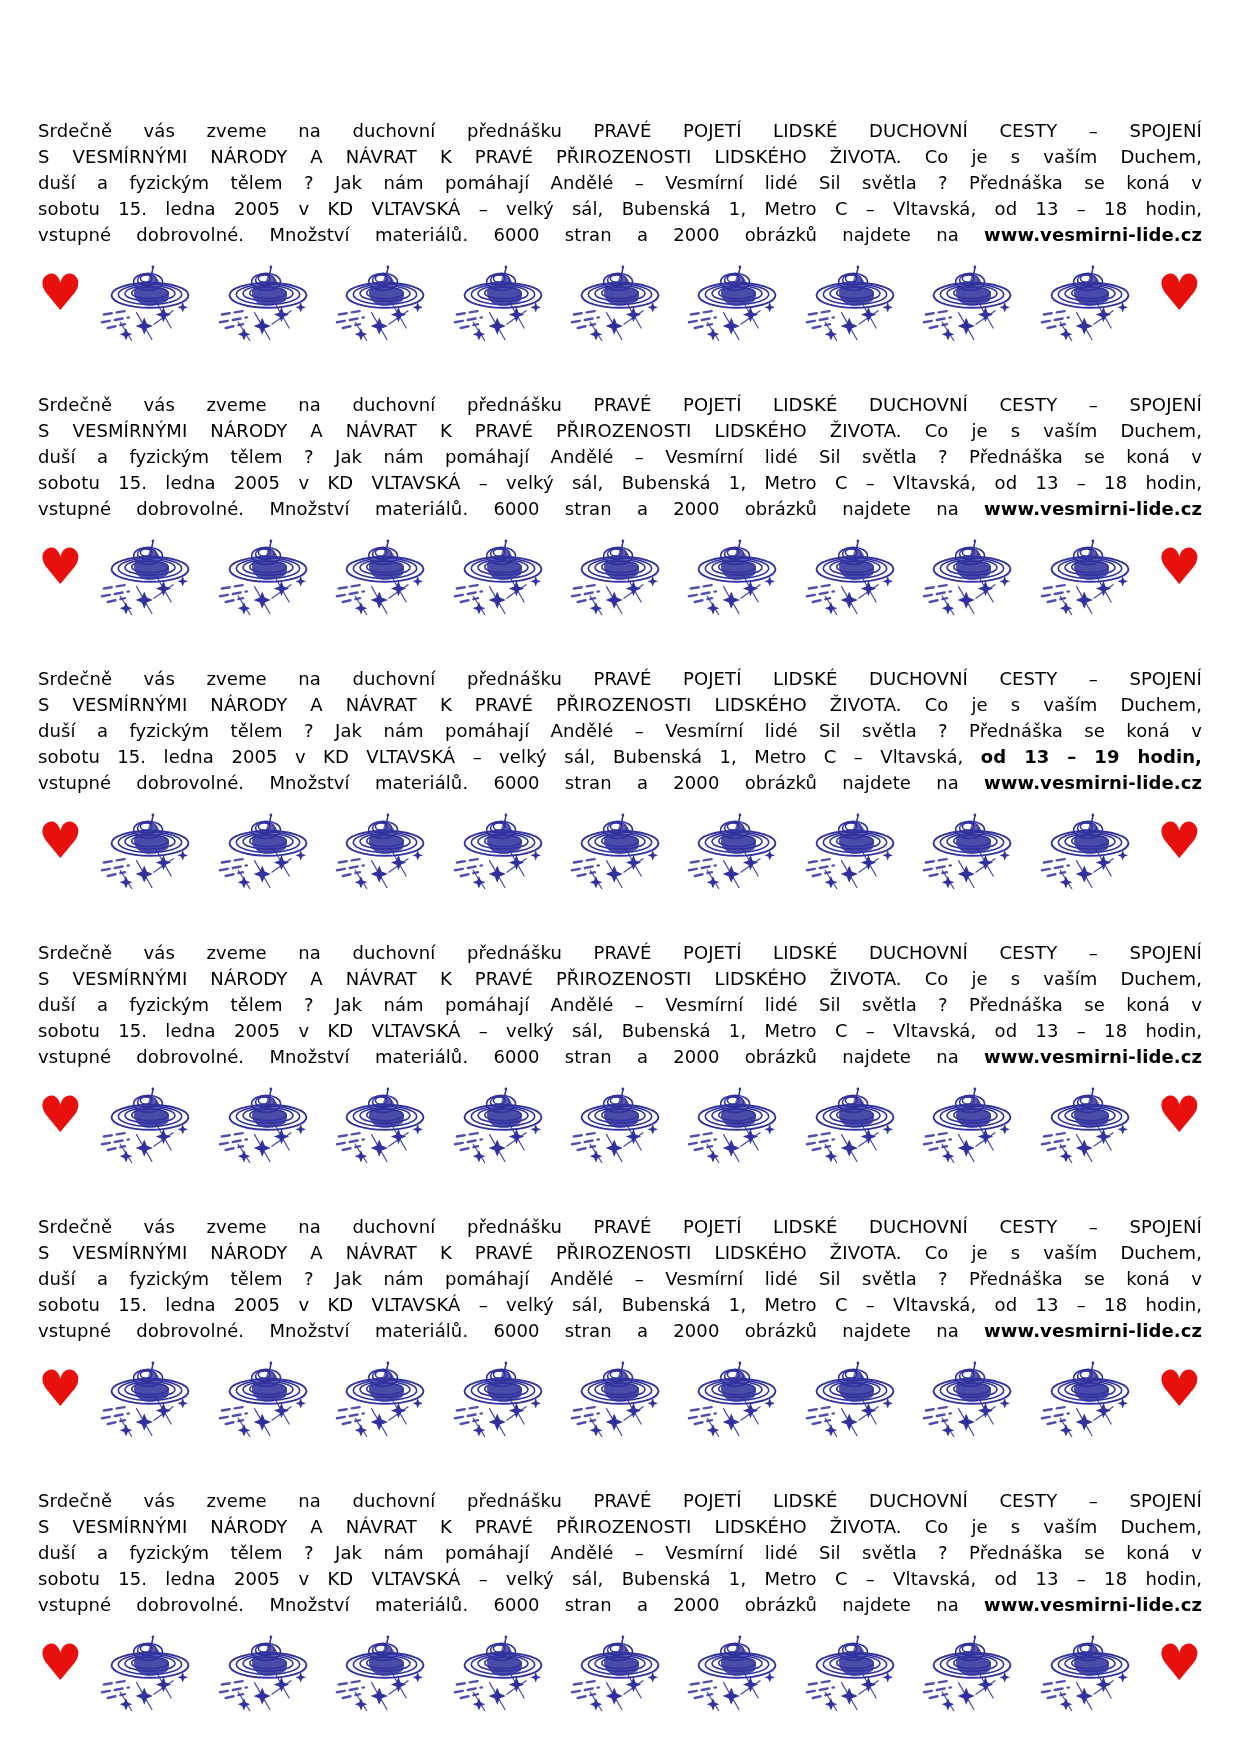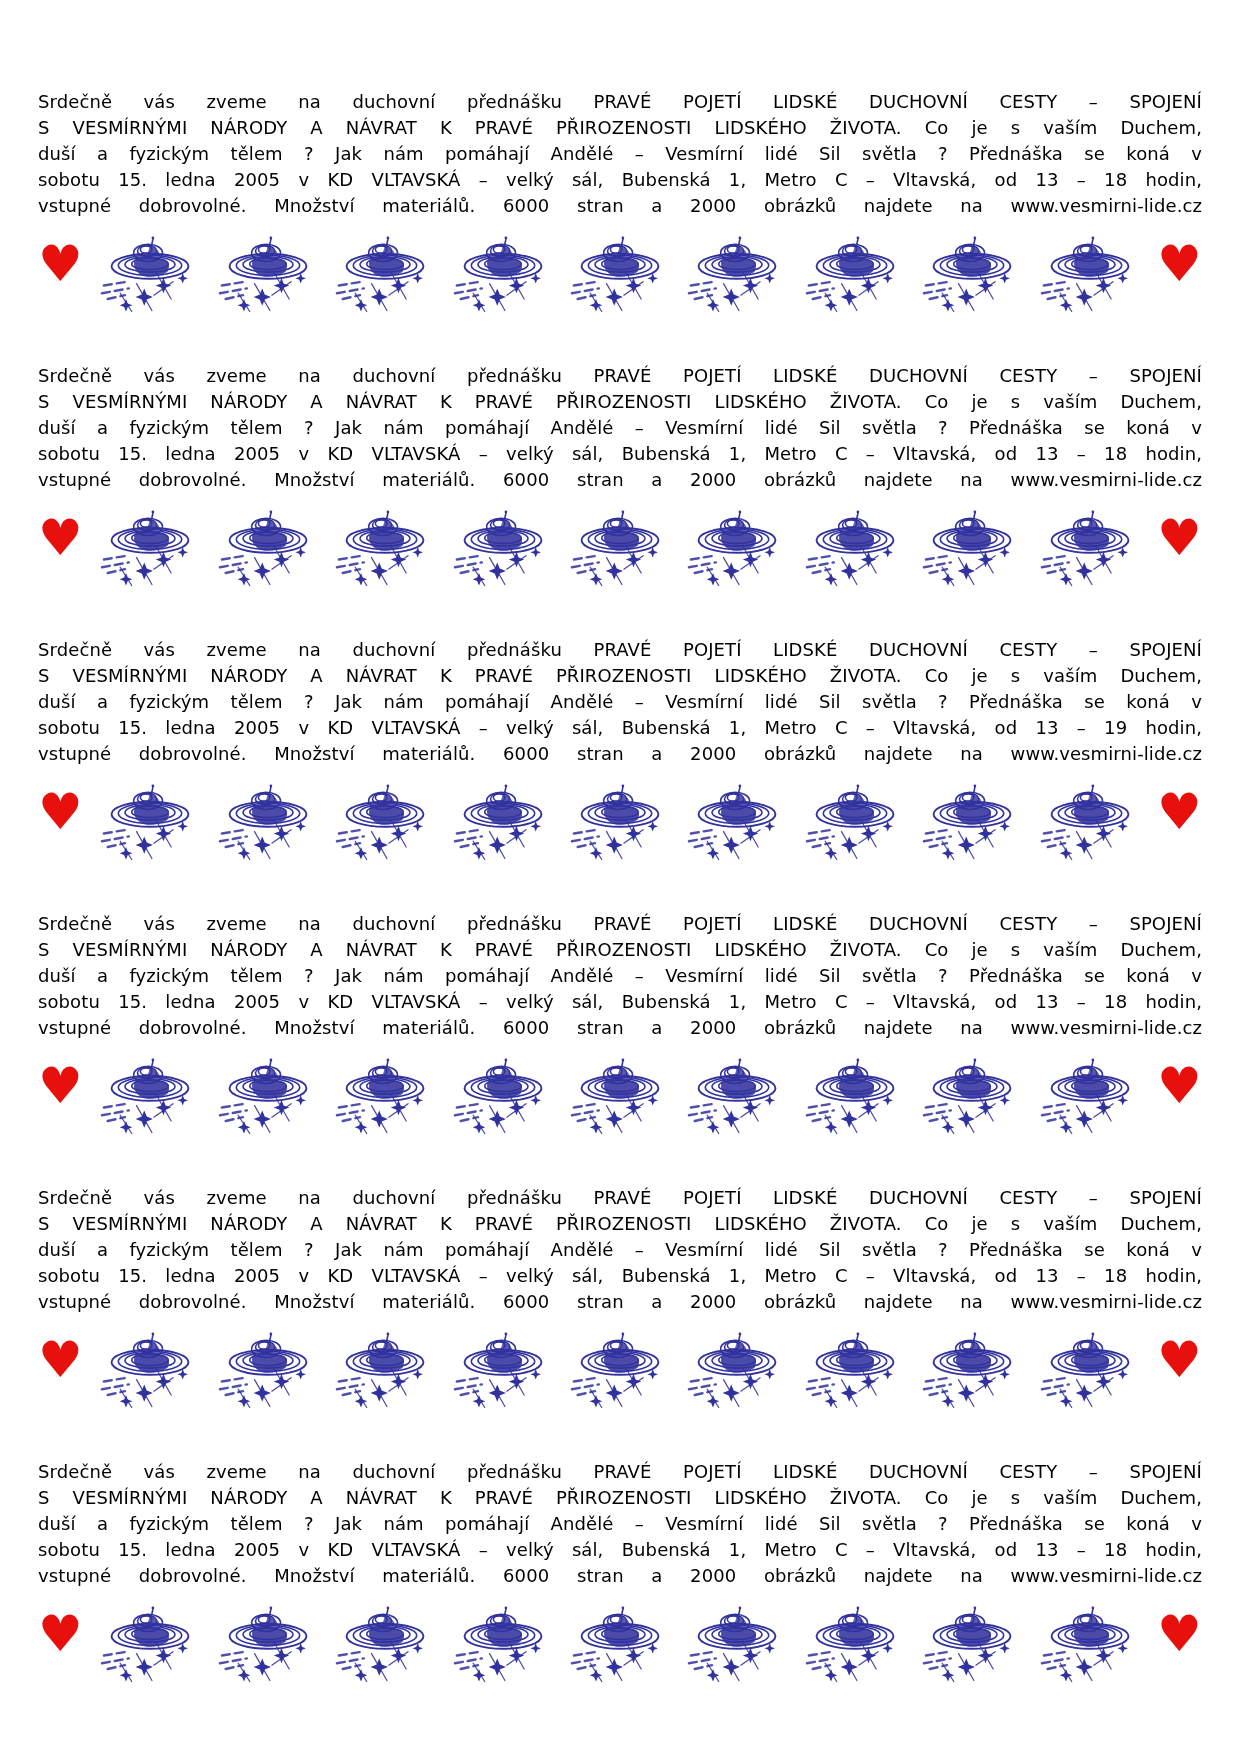--- a/index.html
+++ b/index.html
@@ -3,30 +3,30 @@
 <meta charset="utf-8">
 <style>
   :root { --ink:#32329e; --heart:#e8100c; --text:#000000; --bg:#ffffff; }
   * { margin:0; padding:0; box-sizing:border-box; }
   html,body { background:var(--bg); }
   body {
     width:1240px; height:1754px; margin:0 auto; overflow:hidden;
     font-family:"DejaVu Sans","Liberation Sans",sans-serif;
     color:var(--text);
   }
-  .page { padding:89px 38px 0 38px; }
+  .page { padding:89px 38px 0 38px;margin-top:29px; }
   .block { margin-bottom:48px; }
   .para { width:100%; }
   .line {
     font-size:18px; line-height:26px;
     text-align:justify; text-align-last:justify;
     white-space:normal;
   }
   .line span { letter-spacing:0.1px; }
-  .line .bold { font-weight:normal; }
+  .line .bold { font-weight:bold; }
   .ufo-row {
     margin-top:16px; height:80px; width:100%;
     display:flex; align-items:flex-start; justify-content:space-between;
   }
   .heart {
     font-size:50px; line-height:1; margin-top:4px;
     color:var(--heart);
     font-family:"DejaVu Sans",sans-serif;
     user-select:none;
   }

